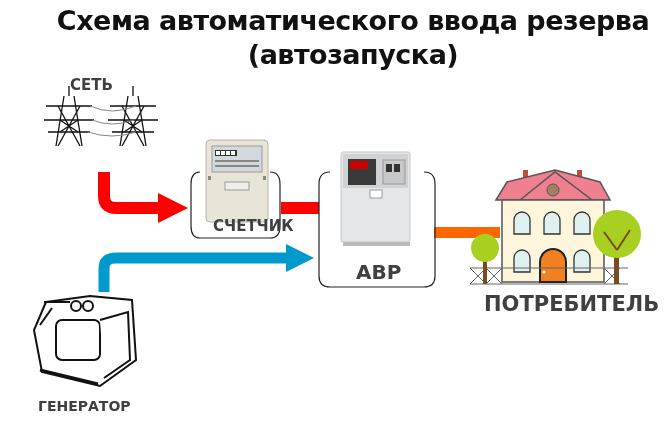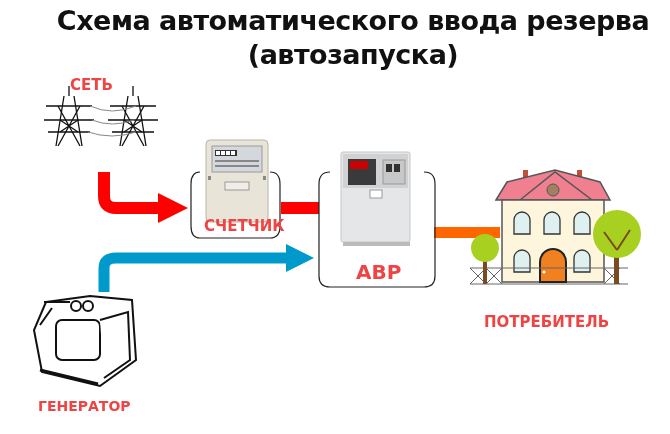--- a/index.html
+++ b/index.html
@@ -1,20 +1,20 @@
 <!DOCTYPE html>
 <html><head>
 <meta charset="utf-8">
 <style>
   html, body { margin:0; padding:0; background:#fff; }
   body { width:670px; height:434px; position:relative; overflow:hidden; font-family:"DejaVu Sans", sans-serif; }
   .title { position:absolute; left:0; width:670px; text-align:center; font-family:"DejaVu Sans", sans-serif; font-weight:bold; color:#111; font-size:27px; letter-spacing:-0.5px; line-height:30px; }
   .t1 { top:6px; left:18px; }
   .t2 { top:40px; left:18px; }
-  .lbl { position:absolute; font-family:"DejaVu Sans", sans-serif; font-weight:bold; color:#ef4444; white-space:nowrap; }
+  .lbl { position:absolute; font-family:"DejaVu Sans", sans-serif; font-weight:bold; color:#404040; white-space:nowrap; }
   svg.main { position:absolute; left:0; top:0; }
 </style>
 </head>
 <body>
 
 <svg class="main" width="670" height="434" viewBox="0 0 670 434">
 
   <g>
     <path d="M104 172 V196 Q104 208 116 208 H158" fill="none" stroke="#ff0000" stroke-width="12"></path>
     <polygon points="158,193 188,208 158,223" fill="#ff0000"></polygon>
@@ -111,16 +111,16 @@
     <rect x="614" y="240" width="5" height="44" fill="#7a4a20"></rect>
     <circle cx="617" cy="234" r="24" fill="#a8d020"></circle>
     <path d="M617 250 L604 232 M617 250 L630 230" stroke="#7a4a20" stroke-width="2"></path>
   </g>
 </svg>
 
 <div class="title t1">Схема автоматического ввода резерва</div>
 <div class="title t2">(автозапуска)</div>
 
 <div class="lbl" style="left:70px; top:76px; font-size:15px;">СЕТЬ</div>
-<div class="lbl" style="left:204px; top:217px; font-size:15px;">СЧЕТЧИК</div>
+<div class="lbl" style="left:193px; top:217px; font-size:15px;padding-left:20px;">СЧЕТЧИК</div>
 <div class="lbl" style="left:356px; top:260px; font-size:20px;">АВР</div>
-<div class="lbl" style="left:484px; top:313px; font-size:15px;">ПОТРЕБИТЕЛЬ</div>
+<div class="lbl" style="left:484px; top:292px; font-size:21px;">ПОТРЕБИТЕЛЬ</div>
 <div class="lbl" style="left:38px; top:398px; font-size:14px;">ГЕНЕРАТОР</div>
 
 </body></html>

